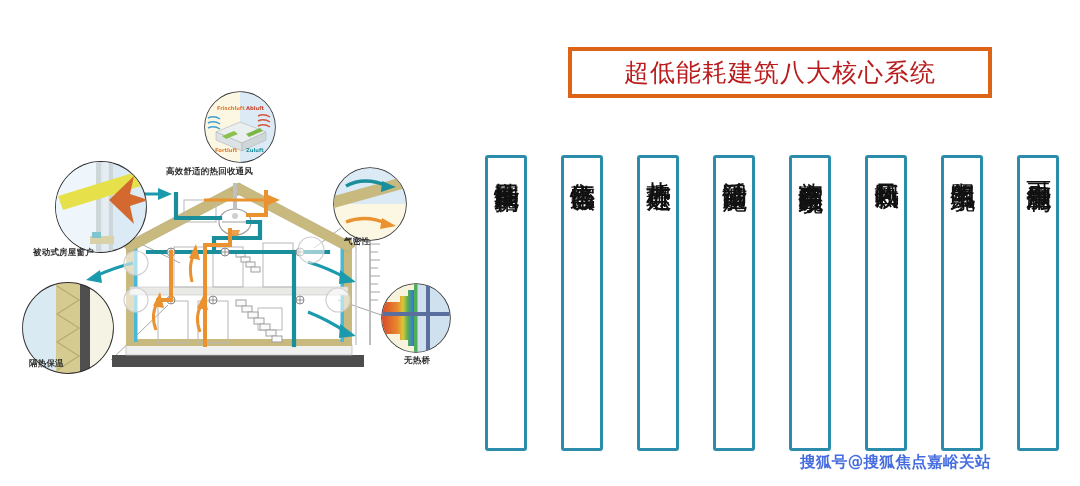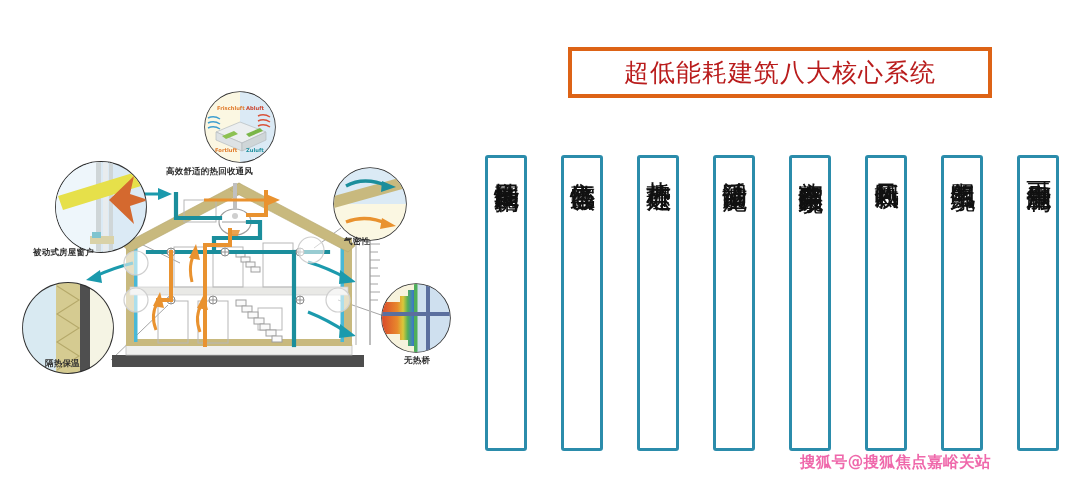--- a/index.html
+++ b/index.html
@@ -100,21 +100,21 @@
     letter-spacing: 1px;
     white-space: nowrap;
   }
 
   #watermark {
     position: absolute;
     left: 330px;
     top: 452px;
     font-size: 15.5px;
     font-weight: bold;
-    color: #ec4899;
+    color: #1d4ed8;
     opacity: 0.82;
     white-space: nowrap;
     letter-spacing: 0.4px;
     text-shadow: 0.7px 0.7px 0 rgba(255,255,255,0.9);
   }
 </style>
 </head>
 <body>
 
 <div id="root">
@@ -379,21 +379,21 @@
 
           <rect x="406" y="284" width="3.5" height="68" fill="#4fae5a"></rect>
           <rect x="418" y="284" width="4" height="68" fill="#5b6f9e"></rect>
           <rect x="374" y="312" width="68" height="4" fill="#5b6f9e"></rect>
         </g>
       </g>
     </svg>
 
     <div class="dlabel" style="left:166px; top:166px;">高效舒适的热回收通风</div>
     <div class="dlabel" style="left:33px; top:247px;">被动式房屋窗户</div>
-    <div class="dlabel" style="left:29px; top:358px;margin-left:16px;">隔热保温</div>
+    <div class="dlabel" style="left:29px; top:358px;">隔热保温</div>
     <div class="dlabel" style="left:344px; top:236px;">气密性</div>
     <div class="dlabel" style="left:404px; top:355px;">无热桥</div>
   </div>
 
   <div id="right">
 
     <div id="title-box">
       <span id="title-text">超低能耗建筑八大核心系统</span>
     </div>
 

